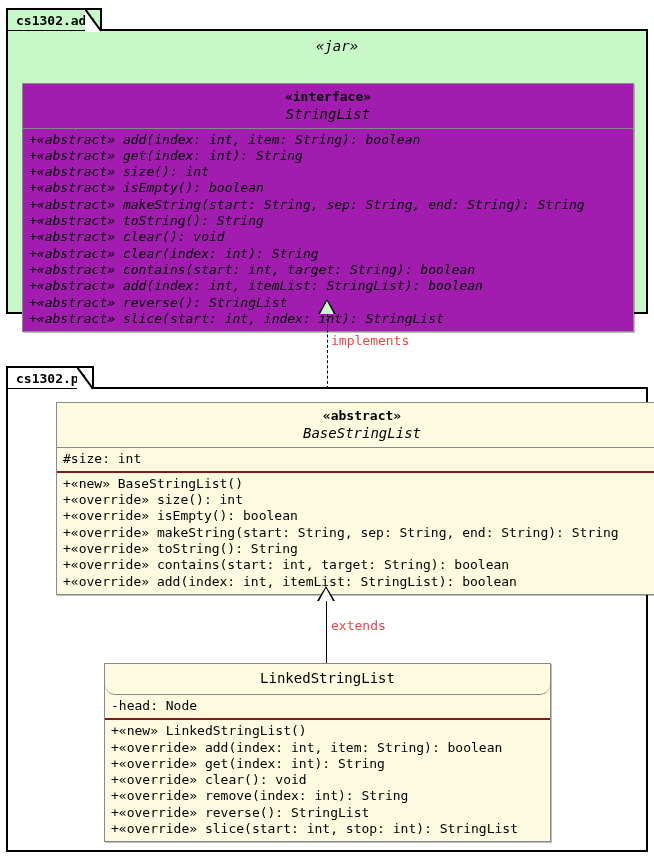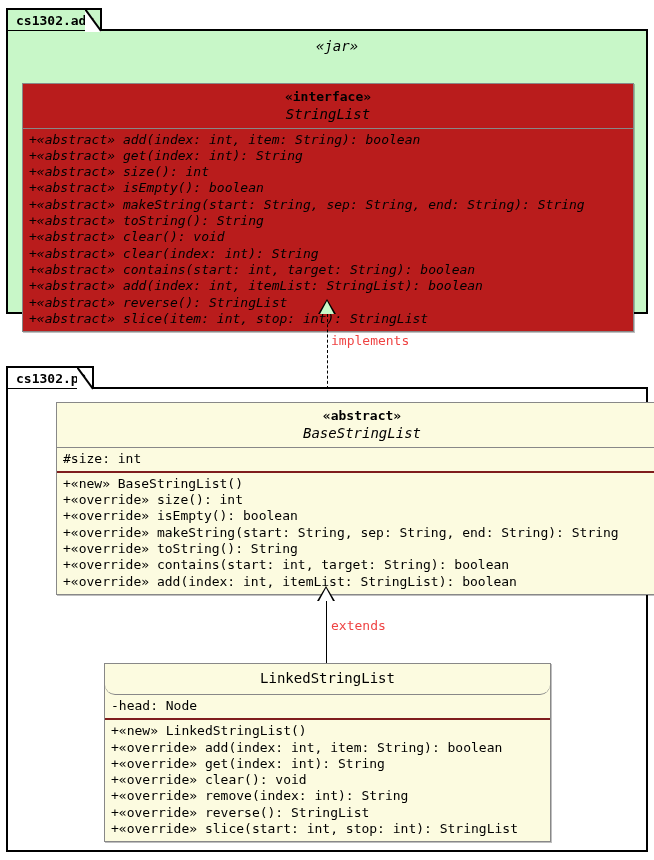--- a/index.html
+++ b/index.html
@@ -69,21 +69,21 @@
     margin-left: 10px;
   }
 
   
   .uml-box {
     position: absolute;
     box-sizing: border-box;
     border: 1px solid #888888;
     box-shadow: 1px 1px 0 rgba(0,0,0,0.25);
   }
-  .uml-box.blue  { background: #b91c1c; }
+  .uml-box.blue  { background: #a21caf; }
   .uml-box.cream { background: #fcfbe0; }
 
   .uml-header {
     text-align: center;
     padding: 5px 0 4px 0;
     line-height: 1.28;
     border-bottom: 1px solid #888888;
   }
   .uml-header .stereo {
     font-size: 13px;
@@ -171,21 +171,21 @@
       <div class="uml-line it">+«abstract» get(index: int): String</div>
       <div class="uml-line it">+«abstract» size(): int</div>
       <div class="uml-line it">+«abstract» isEmpty(): boolean</div>
       <div class="uml-line it">+«abstract» makeString(start: String, sep: String, end: String): String</div>
       <div class="uml-line it">+«abstract» toString(): String</div>
       <div class="uml-line it">+«abstract» clear(): void</div>
       <div class="uml-line it">+«abstract» clear(index: int): String</div>
       <div class="uml-line it">+«abstract» contains(start: int, target: String): boolean</div>
       <div class="uml-line it">+«abstract» add(index: int, itemList: StringList): boolean</div>
       <div class="uml-line it">+«abstract» reverse(): StringList</div>
-      <div class="uml-line it">+«abstract» slice(item: int, stop: int): StringList</div>
+      <div class="uml-line it">+«abstract» slice(start: int, index: int): StringList</div>
     </div>
   </div>
 </div>
 
 <div class="tri tri-outer" style="left:318px; top:299px;"></div>
 <div class="tri tri-inner on-green" style="left:320px; top:301px;"></div>
 <div class="conn-line dashed" style="left:327px; top:314px; height:75px;"></div>
 <div class="conn-label" style="left:331px; top:333px;">implements</div>
 
 <div class="package" id="pkg-p2" style="left:6px; top:366px; width:642px; height:486px;">

